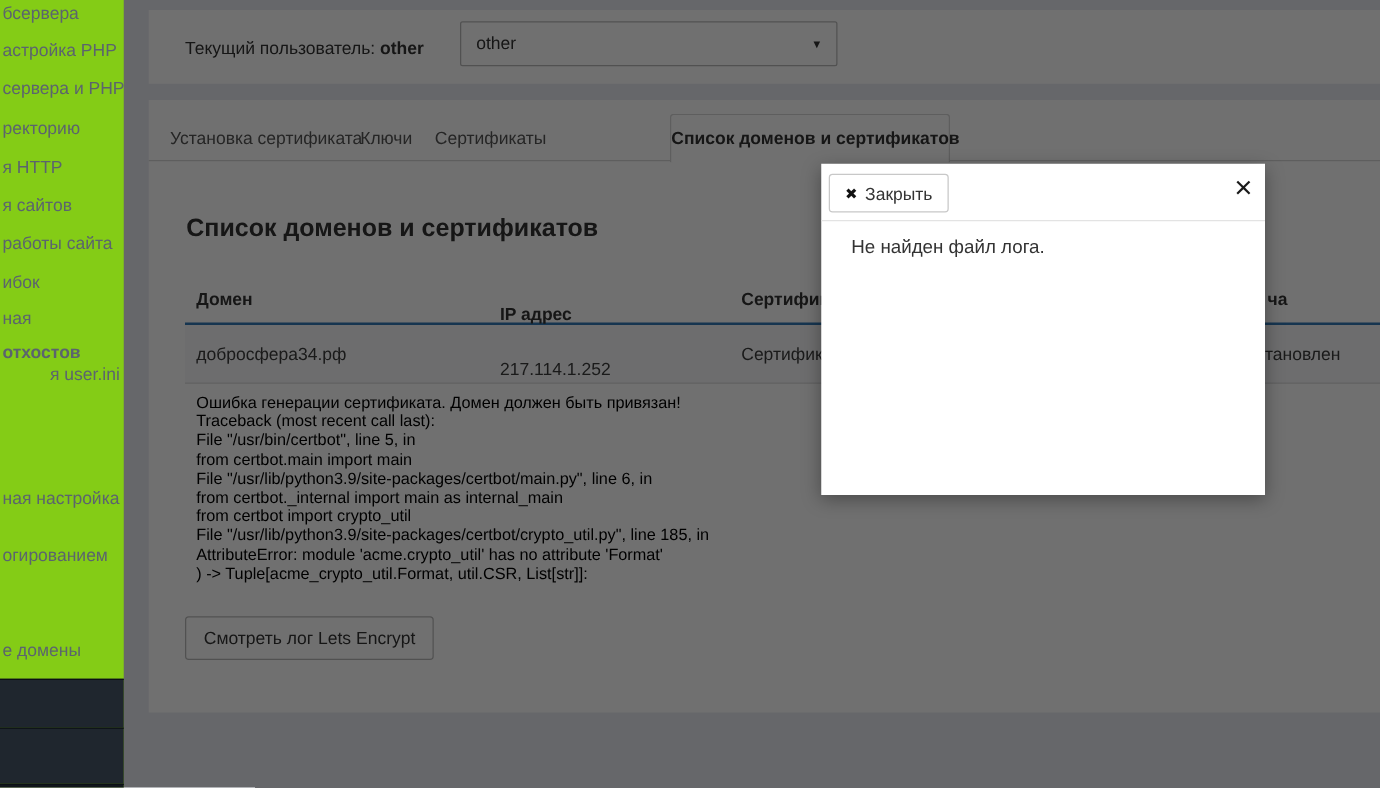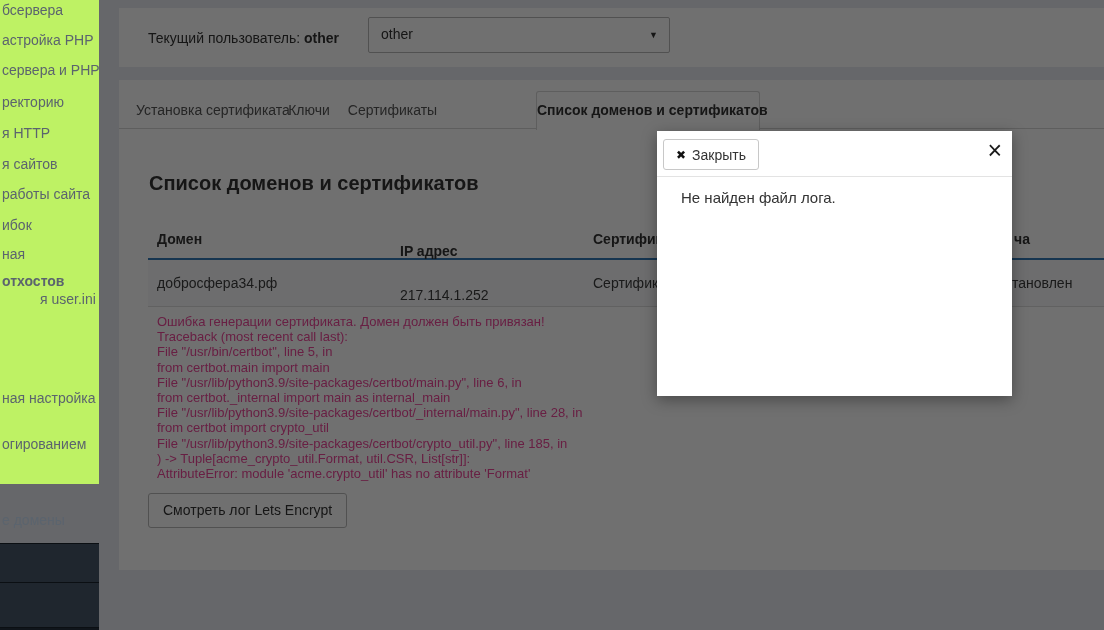--- a/index.html
+++ b/index.html
@@ -3,21 +3,21 @@
 <meta charset="utf-8">
 <style>
   html,body{margin:0;padding:0;}
   .stage{
     position:relative;width:1104px;height:630px;overflow:hidden;
     background:#e8ebf2;
     font-family:"Liberation Sans","DejaVu Sans",sans-serif;
     font-size:14px;color:#333;
   }
   
-  .sidebar{position:absolute;left:0;top:0;width:99px;height:484px;background:#bef264;z-index:12;}
+  .sidebar{position:absolute;left:0;top:0;width:99px;height:630px;background:#84cc16;z-index:12;}
   .sidebar-item{position:absolute;left:2px;height:16px;line-height:16px;color:#5b646e;white-space:nowrap;font-size:14px;cursor:pointer;}
   .sb-footer{position:absolute;left:0;width:99px;background:#1f262e;border-top:1px solid #0b0f13;cursor:pointer;}
   .sb-footer.f1{top:543px;height:38px;}
   .sb-footer.f2{top:582px;height:44px;}
   .sb-footer.f3{top:627px;height:3px;background:#10151b;}
   
   .card{position:absolute;background:#fff;}
   .user-card{left:119px;top:8px;width:985px;height:59px;}
   .user-label{position:absolute;left:29px;top:22px;color:#333;}
   .user-label b{font-weight:bold;}
@@ -35,21 +35,21 @@
   
   .page-title{position:absolute;left:30px;top:92px;font-size:20px;font-weight:bold;color:#333;}
   .tbl{position:absolute;left:29px;top:140px;width:956px;}
   .tbl-head{position:relative;display:flex;height:38px;align-items:center;border-bottom:2px solid #337ab7;font-weight:bold;color:#333;}
   .tbl-row{position:relative;display:flex;height:46px;align-items:center;border-bottom:1px solid #ddd;background:#f7f8fa;color:#3c3c3c;}
   .c1{width:243px;padding-left:9px;box-sizing:border-box;}
   .c2{width:193px;padding-left:9px;box-sizing:border-box;margin-top:24px;}
   .c3{flex:1;padding-left:9px;box-sizing:border-box;white-space:nowrap;overflow:hidden;}
   .frag4h{position:absolute;left:866px;top:0;height:38px;line-height:38px;font-weight:bold;}
   .frag4c{position:absolute;left:864px;top:0;height:46px;line-height:46px;}
-  .error-log{position:absolute;left:38px;top:234px;font-size:13px;line-height:15.2px;color:#ec4899;}
+  .error-log{position:absolute;left:38px;top:234px;font-size:13px;line-height:15.2px;color:#000000;}
   .log-line{white-space:nowrap;}
   .log-btn{position:absolute;left:29px;top:413px;height:35px;padding:0 14px;background:#fff;border:1px solid #b9b9b9;border-radius:3px;font-size:14px;color:#333;line-height:33px;cursor:pointer;box-sizing:border-box;font-family:inherit;}
   
   .backdrop{position:absolute;left:0;top:0;width:1104px;height:630px;background:rgba(0,0,0,0.56);z-index:10;}
   .modal{position:absolute;left:657px;top:131px;width:355px;height:265px;background:#fff;z-index:20;box-shadow:0 4px 14px rgba(0,0,0,0.35);}
   .modal-head{position:relative;height:45px;border-bottom:1px solid #e3e3e3;}
   .modal-close-btn{position:absolute;left:6px;top:8px;height:31px;padding:0 12px;background:#fff;border:1px solid #c8c8c8;border-radius:3px;font-size:14px;color:#333;cursor:pointer;display:inline-flex;align-items:center;gap:6px;box-sizing:border-box;font-family:inherit;}
   .modal-close-btn .xglyph{font-size:12px;font-weight:bold;color:#111;}
   .modal-x{position:absolute;right:10px;top:2px;font-size:25px;color:#1a1a1a;cursor:pointer;line-height:1.4;}
   .modal-body{padding:12px 24px;color:#333;font-size:15px;}
@@ -137,29 +137,28 @@
         <div class="log-line">Traceback (most recent call last):</div>
 
         <div class="log-line">File "/usr/bin/certbot", line 5, in</div>
 
         <div class="log-line">from certbot.main import main</div>
 
         <div class="log-line">File "/usr/lib/python3.9/site-packages/certbot/main.py", line 6, in</div>
 
         <div class="log-line">from certbot._internal import main as internal_main</div>
 
-        <div class="log-line">File "/usr/lib/python3.9/site-packages/certbot/_internal/main.py", line 28, in</div>
 
         <div class="log-line">from certbot import crypto_util</div>
 
         <div class="log-line">File "/usr/lib/python3.9/site-packages/certbot/crypto_util.py", line 185, in</div>
 
+        <div class="log-line">AttributeError: module 'acme.crypto_util' has no attribute 'Format'</div>
+
         <div class="log-line">) -&gt; Tuple[acme_crypto_util.Format, util.CSR, List[str]]:</div>
-
-        <div class="log-line">AttributeError: module 'acme.crypto_util' has no attribute 'Format'</div>
       </div>
 
     <button class="log-btn">Смотреть лог Lets Encrypt</button>
   </div>
 
   <div class="backdrop"></div>
   <div class="modal">
     <div class="modal-head">
       <button class="modal-close-btn">
         <span class="xglyph">✖</span>

